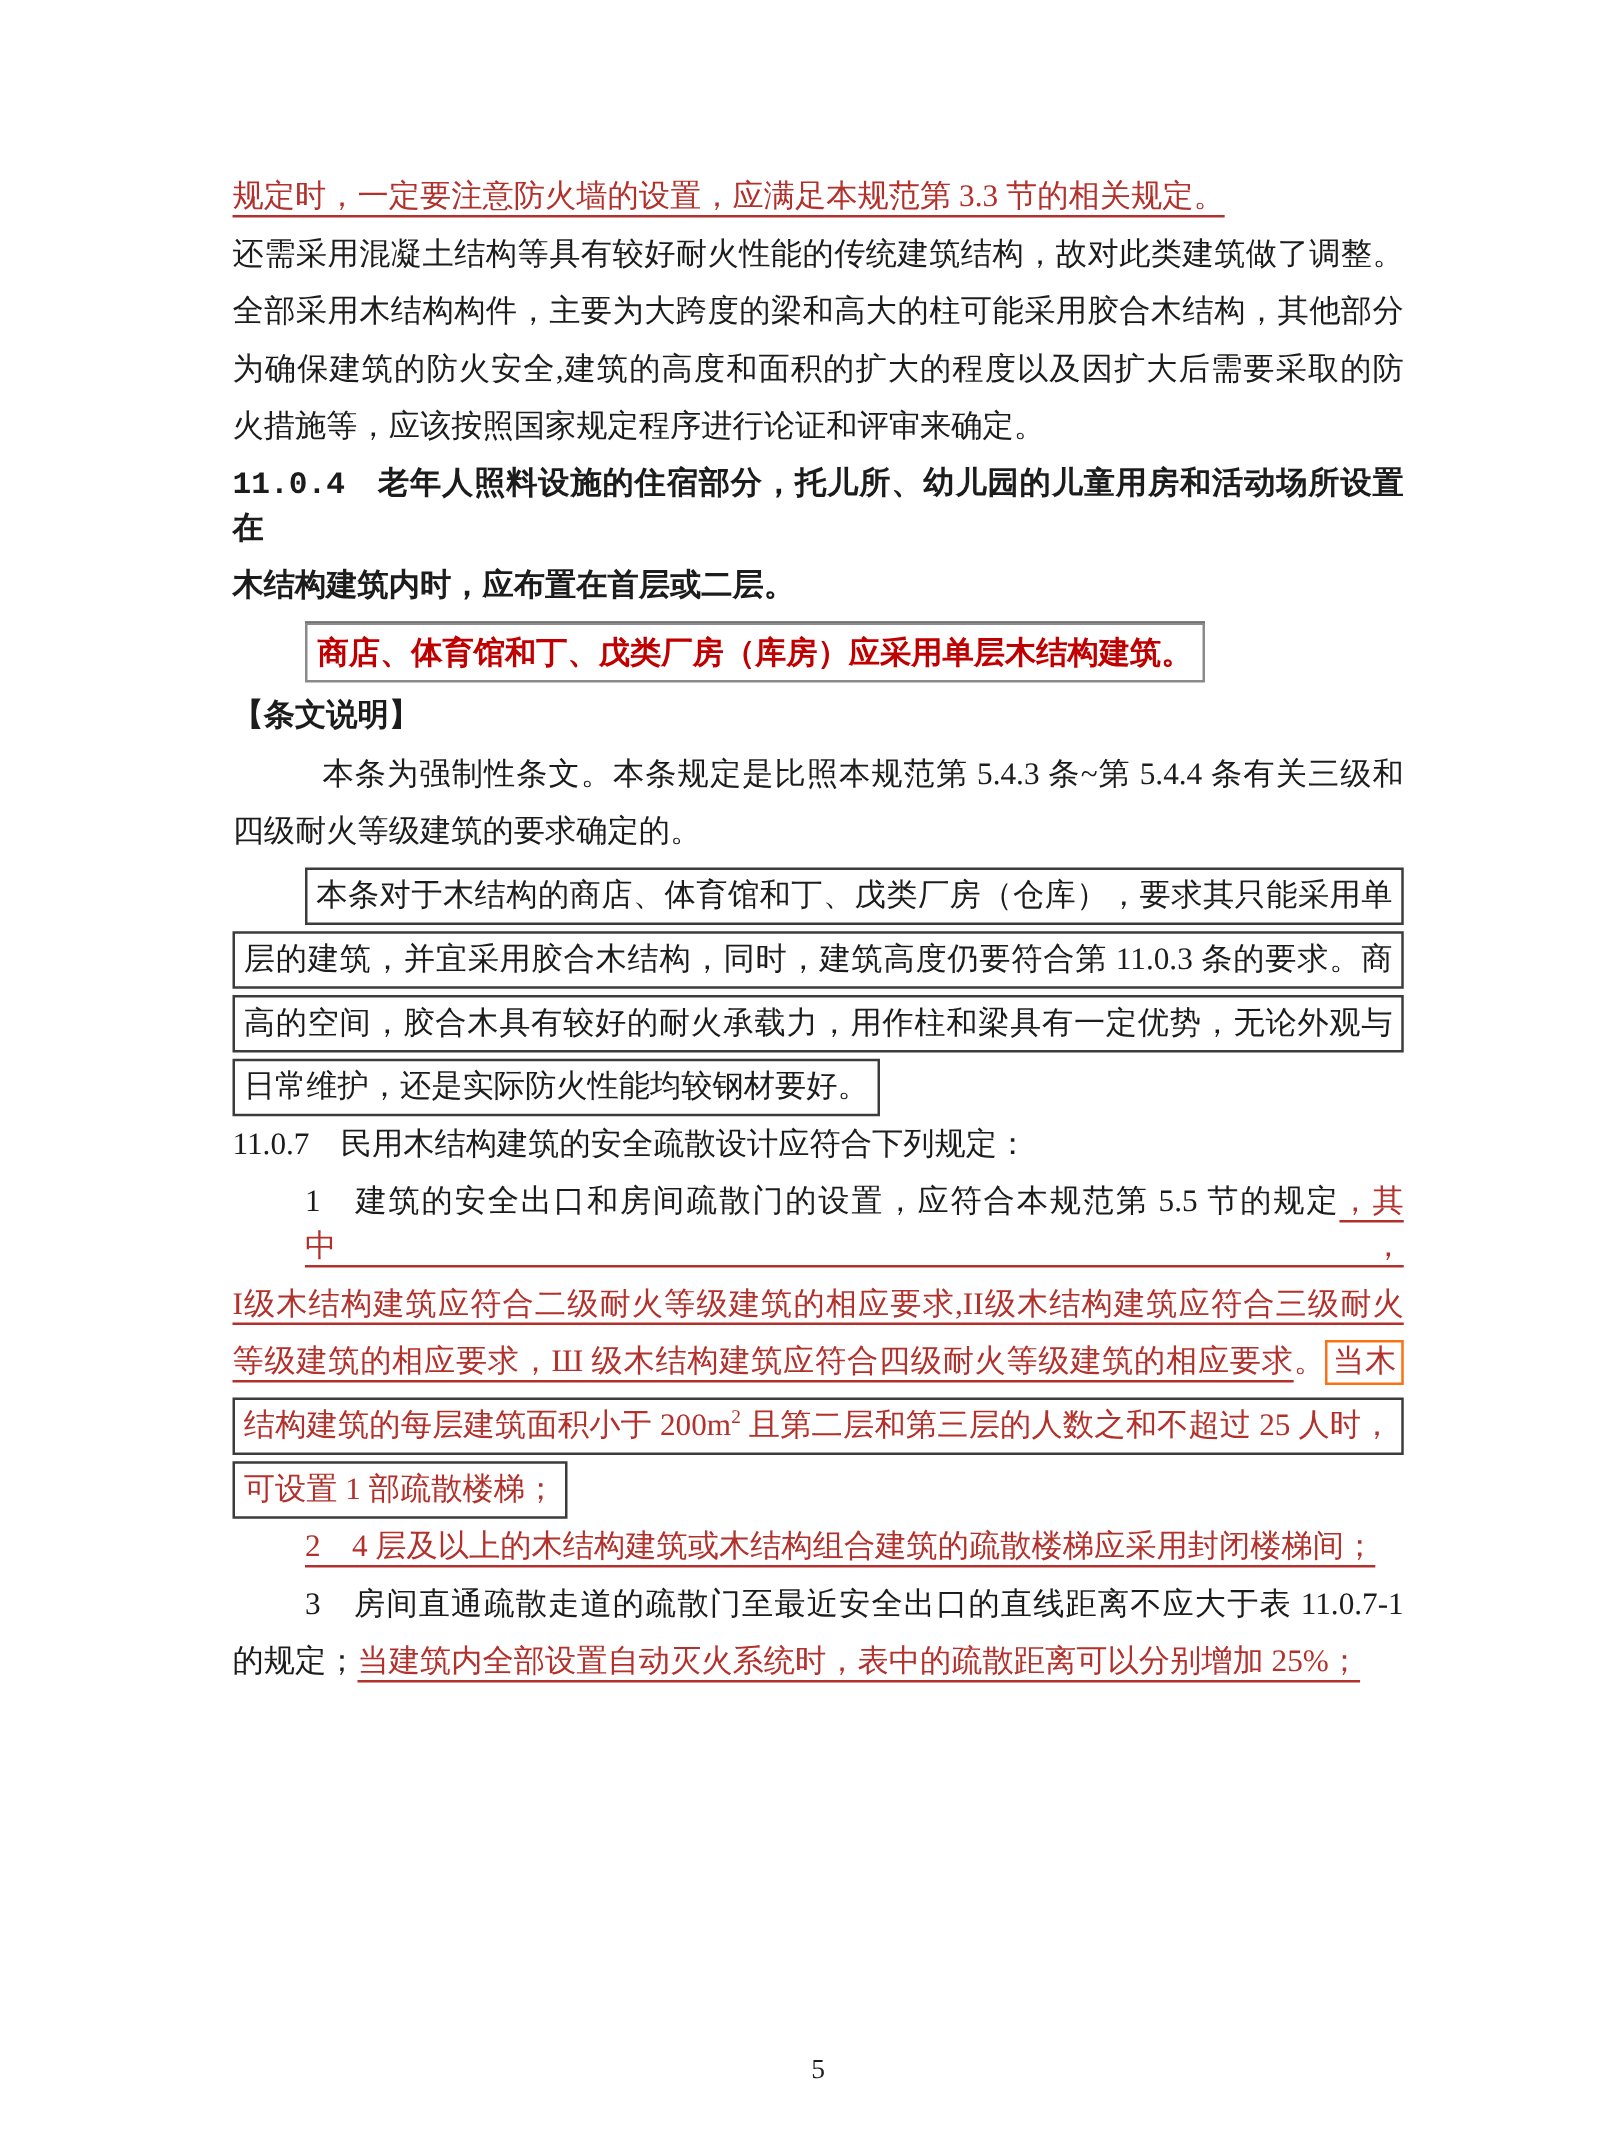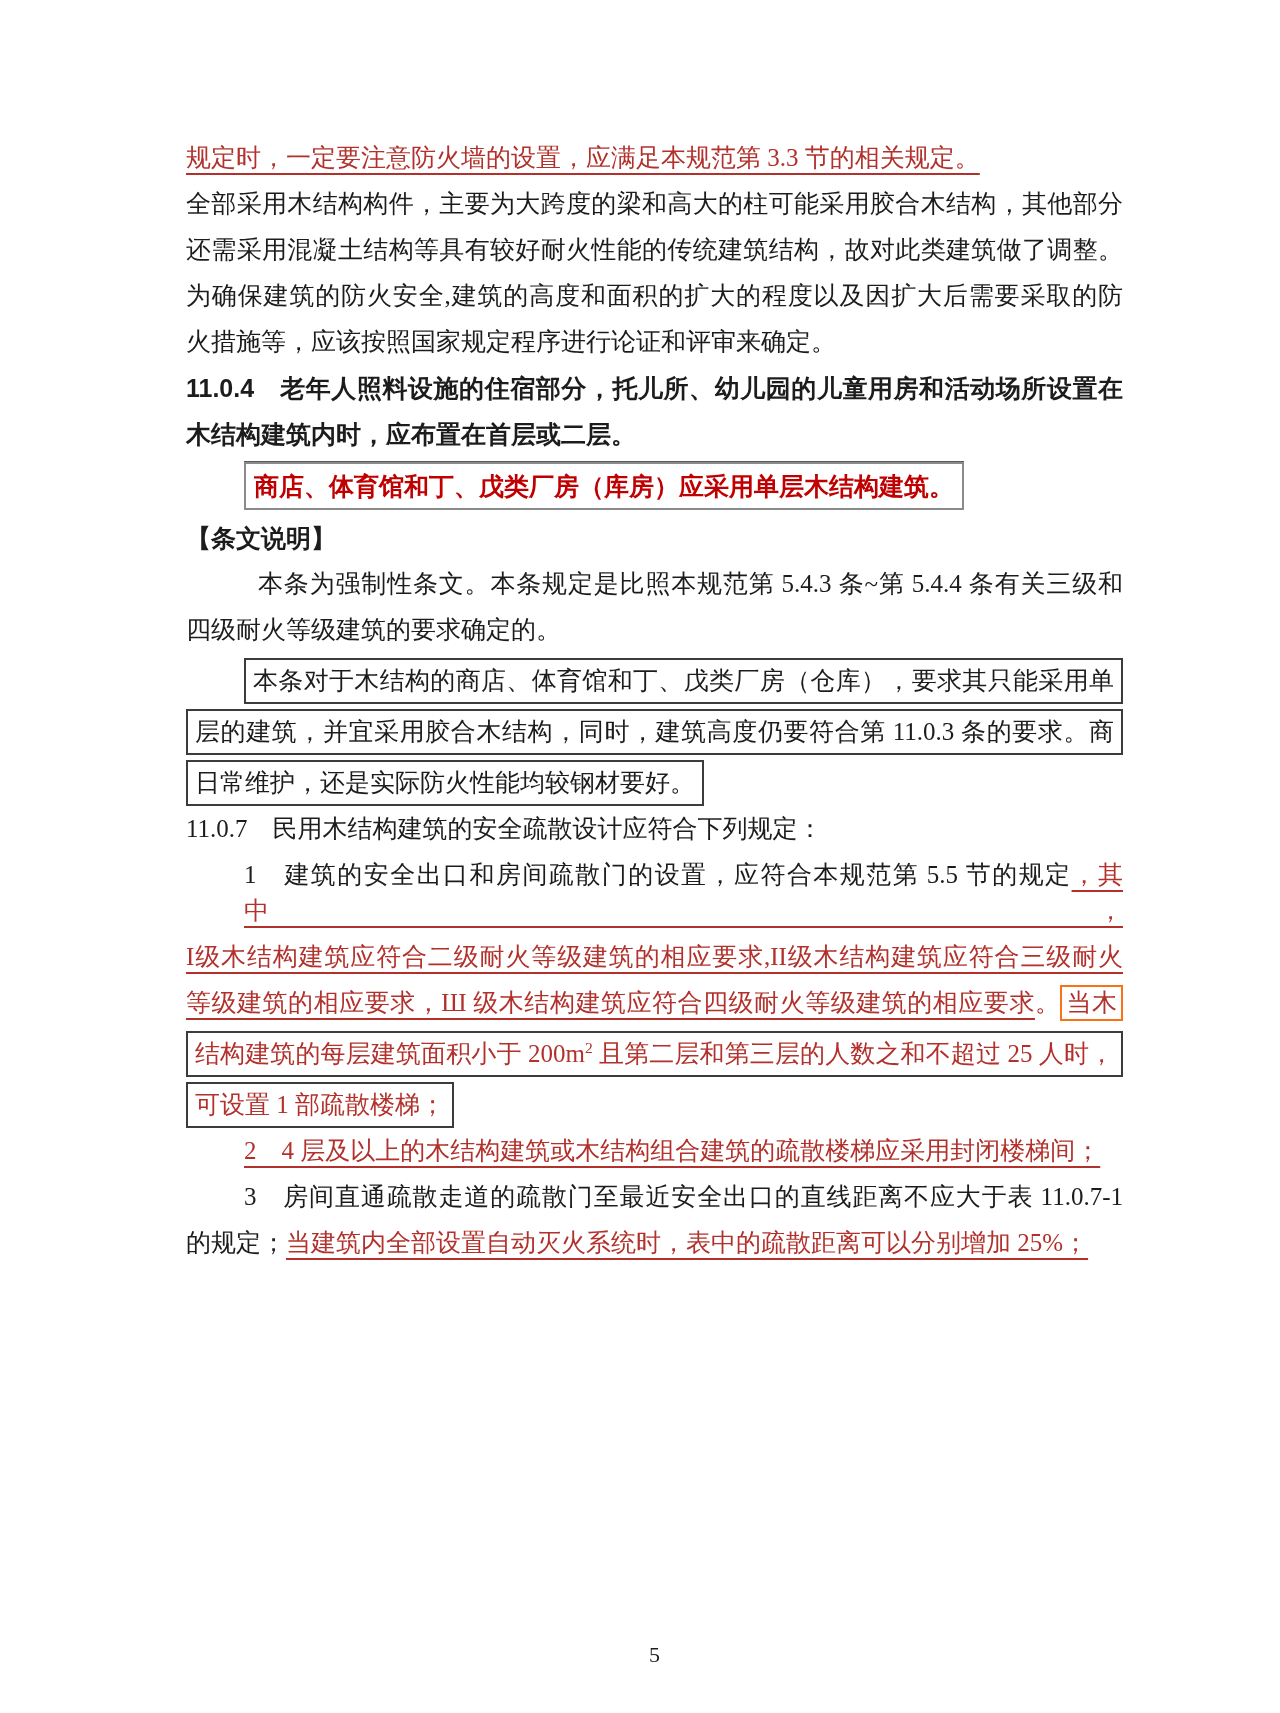--- a/index.html
+++ b/index.html
@@ -23,21 +23,21 @@
     color: #1c1c1c;
     margin-bottom: 10px;
     text-justify: inter-character;
   }
   .jl { text-align: justify; text-align-last: justify; }
   .i2 { margin-left: 58px; }
   .i3 { margin-left: 72px; }
   .g4 { margin-top: 4px; }
   .g8 { margin-top: 8px; }
   .bold {
-    font-family: Liberation Sans, sans-serif;
+    font-family: Liberation Mono, monospace;
     font-weight: bold;
     font-size: 25px;
   }
   
   .bx {
     border: 2px solid #3c3c3c;
     padding: 3px 7px;
     margin-bottom: 5px;
   }
   .fit { width: fit-content; }
@@ -81,32 +81,33 @@
     text-align: center;
     font-size: 22px;
     color: #1c1c1c;
   }
 </style>
 </head>
 <body>
 
 <main id="doc">
     <div class="ln"><span class="s-ru">规定时，一定要注意防火墙的设置，应满足本规范第 3.3 节的相关规定。</span></div>
+    <div class="ln jl"><span class="s-k">还需采用混凝土结构等具有较好耐火性能的传统建筑结构，故对此类建筑做了调整。</span></div>
     <div class="ln jl"><span class="s-k">全部采用木结构构件，主要为大跨度的梁和高大的柱可能采用胶合木结构，其他部分</span></div>
-    <div class="ln jl"><span class="s-k">还需采用混凝土结构等具有较好耐火性能的传统建筑结构，故对此类建筑做了调整。</span></div>
     <div class="ln jl"><span class="s-k">为确保建筑的防火安全,建筑的高度和面积的扩大的程度以及因扩大后需要采取的防</span></div>
     <div class="ln"><span class="s-k">火措施等，应该按照国家规定程序进行论证和评审来确定。</span></div>
     <div class="ln bold jl g4"><span class="s-k">11.0.4　老年人照料设施的住宿部分，托儿所、幼儿园的儿童用房和活动场所设置在</span></div>
     <div class="ln bold"><span class="s-k">木结构建筑内时，应布置在首层或二层。</span></div>
     <div class="ln redbar fit i2"><span class="s-hl">商店、体育馆和丁、戊类厂房（库房）应采用单层木结构建筑。</span></div>
     <div class="ln bold"><span class="s-k">【条文说明】</span></div>
     <div class="ln jl i3"><span class="s-k">本条为强制性条文。本条规定是比照本规范第 5.4.3 条~第 5.4.4 条有关三级和</span></div>
     <div class="ln"><span class="s-k">四级耐火等级建筑的要求确定的。</span></div>
     <div class="ln bx jl i2"><span class="s-k">本条对于木结构的商店、体育馆和丁、戊类厂房（仓库），要求其只能采用单</span></div>
     <div class="ln bx jl"><span class="s-k">层的建筑，并宜采用胶合木结构，同时，建筑高度仍要符合第 11.0.3 条的要求。商</span></div>
+    <div class="ln bx jl"><span class="s-k">高的空间，胶合木具有较好的耐火承载力，用作柱和梁具有一定优势，无论外观与</span></div>
     <div class="ln bx fit"><span class="s-k">日常维护，还是实际防火性能均较钢材要好。</span></div>
     <div class="ln g4"><span class="s-k">11.0.7　民用木结构建筑的安全疏散设计应符合下列规定：</span></div>
     <div class="ln jl i2"><span class="s-k">1　建筑的安全出口和房间疏散门的设置，应符合本规范第 5.5 节的规定</span><span class="s-ru">，其中，</span></div>
     <div class="ln jl"><span class="s-ru">I级木结构建筑应符合二级耐火等级建筑的相应要求,II级木结构建筑应符合三级耐火</span></div>
     <div class="ln jl"><span class="s-ru">等级建筑的相应要求，Ш 级木结构建筑应符合四级耐火等级建筑的相应要求</span><span class="s-r">。</span><span class="s-rb">当木</span></div>
     <div class="ln bx jl"><span class="s-r">结构建筑的每层建筑面积小于 200m</span><sup class="s-r">2</sup><span class="s-r"> 且第二层和第三层的人数之和不超过 25 人时，</span></div>
     <div class="ln bx fit"><span class="s-r">可设置 1 部疏散楼梯；</span></div>
     <div class="ln i2 g4"><span class="s-ru">2　4 层及以上的木结构建筑或木结构组合建筑的疏散楼梯应采用封闭楼梯间；</span></div>
     <div class="ln jl i2 g4"><span class="s-k">3　房间直通疏散走道的疏散门至最近安全出口的直线距离不应大于表 11.0.7-1</span></div>
     <div class="ln"><span class="s-k">的规定；</span><span class="s-ru">当建筑内全部设置自动灭火系统时，表中的疏散距离可以分别增加 25%；</span></div>

